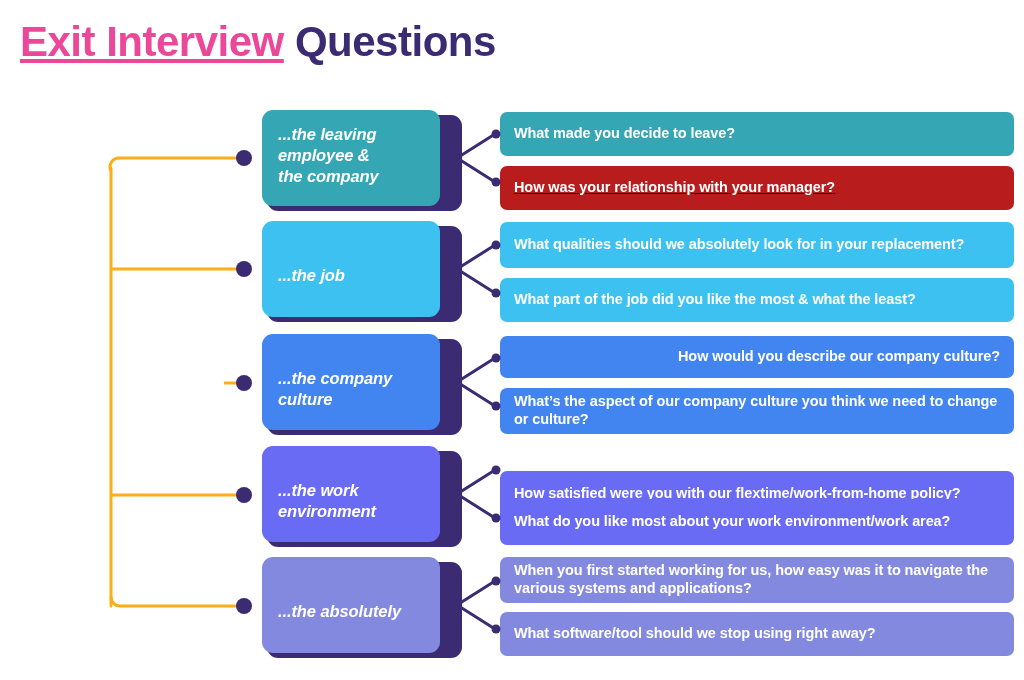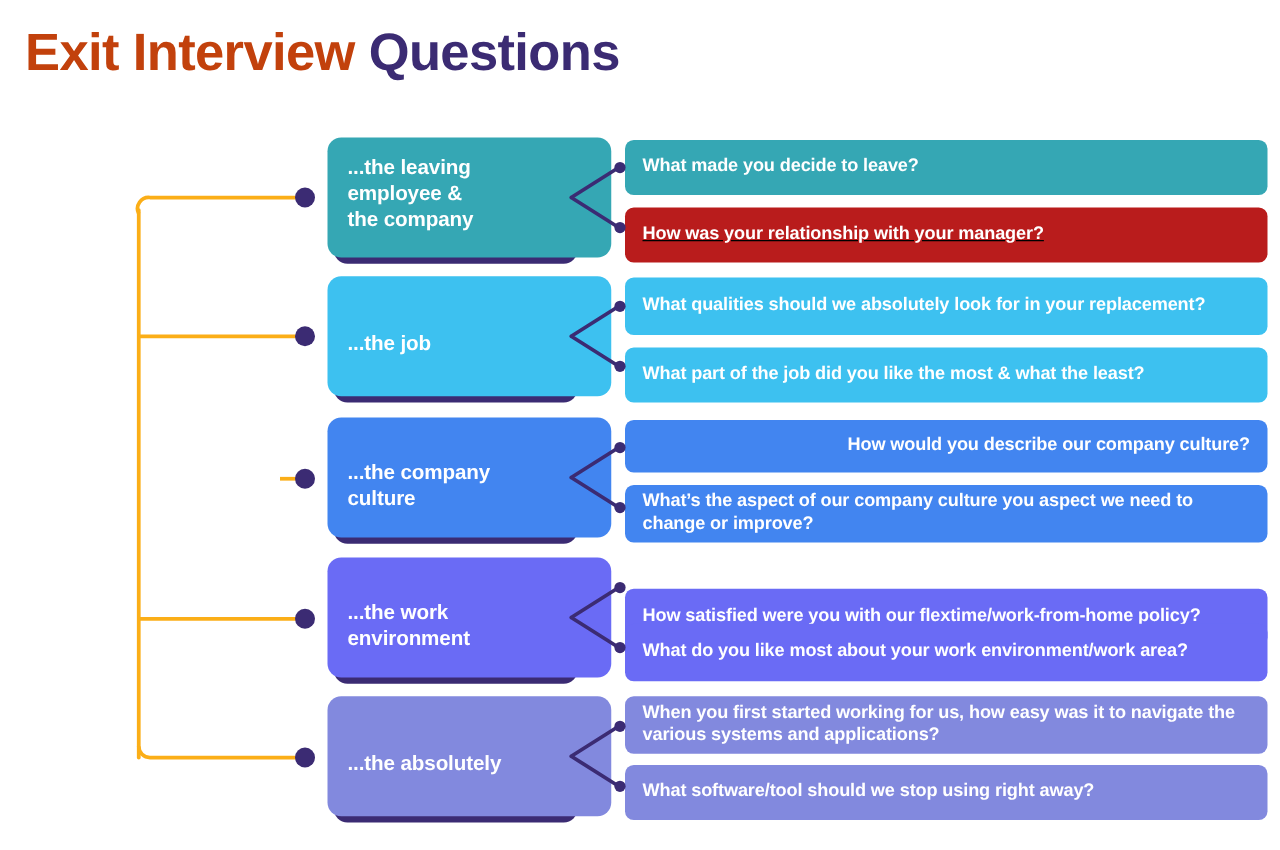--- a/index.html
+++ b/index.html
@@ -22,21 +22,21 @@
     width: 1024px; height: 96px;
   }
   #page-title {
     position: absolute;
     left: 20px; top: 18px;
     font-size: 42px;
     font-weight: bold;
     letter-spacing: -0.5px;
     white-space: nowrap;
   }
-  #page-title .t-accent { color: #c2410c; }
+  #page-title .t-accent { color: #ec4899; text-decoration: underline; }
   #page-title .t-main   { color: #3B2B73; margin-top: 19px; }
 
   #logo {
     position: absolute;
     left: 864px; top: 28px;
     width: 150px; height: 44px;
     background: #29B6F0;
     border-radius: 3px;
     display: flex;
     align-items: center;
@@ -113,25 +113,26 @@
   .cat-shadow {
     position: absolute;
     left: 5px; top: 5px;
     width: 195px;
     background: #3B2B73;
     border-radius: 11px;
   }
   .cat-box {
     position: absolute;
     left: 0; top: 0;
-    width: 227px;
+    width: 178px;
     border-radius: 11px;
     box-sizing: border-box;
     padding: 14px 16px 0 16px;
     display: flex;
+    font-style: italic;
   }
   .cat-box.v-center { align-items: center; }
   .cat-label {
     color: #ffffff;
     font-size: 16.5px;
     font-weight: bold;
     line-height: 1.28;
     letter-spacing: -0.1px;
   }
 
@@ -252,21 +253,21 @@
     </div>
     <svg class="fork" style="top:334px;height:96px;" viewBox="0 0 46 96">
       <path d="M2,48 L40,24 M2,48 L40,72" fill="none" stroke="#3B2B73" stroke-width="3" stroke-linecap="round"></path>
       <circle cx="41" cy="24" r="4.5" fill="#3B2B73"></circle>
       <circle cx="41" cy="72" r="4.5" fill="#3B2B73"></circle>
     </svg>
     <div class="q-box" style="top:336px;height:42px;background:#4285F0;justify-content:flex-end;">
       <span class="q-text">How would you describe our company culture?</span>
     </div>
     <div class="q-box" style="top:388px;height:46px;background:#4285F0;">
-      <span class="q-text">What’s the aspect of our company culture you aspect we need to change or improve?</span>
+      <span class="q-text">What’s the aspect of our company culture you think we need to change or culture?</span>
     </div>
   </div>
 
   <div class="branch-row">
     <div class="cat-wrap" style="top:446px;">
       <div class="cat-shadow" style="height:96px;"></div>
       <div class="cat-box v-center" style="height:96px;background:#6A6BF5;">
         <span class="cat-label" style="white-space:pre-line">...the work
 environment</span>
       </div>

